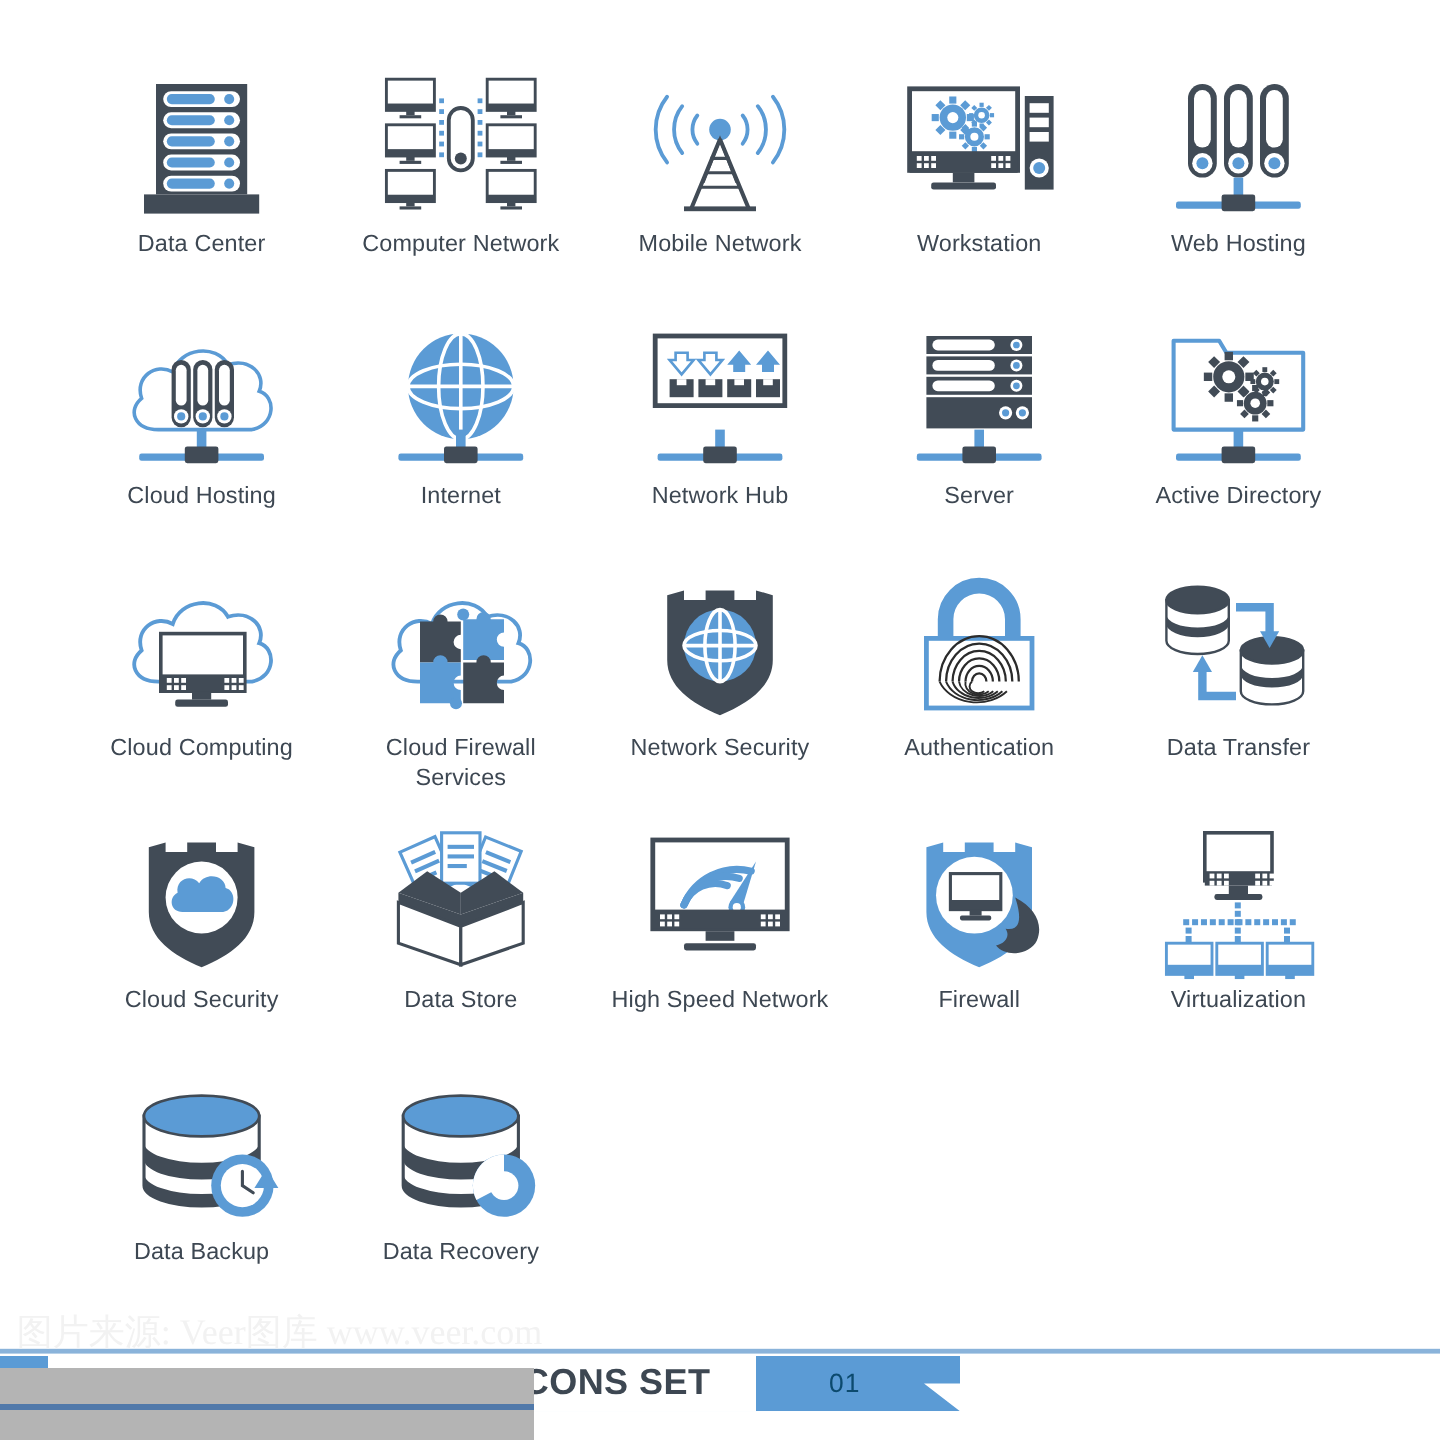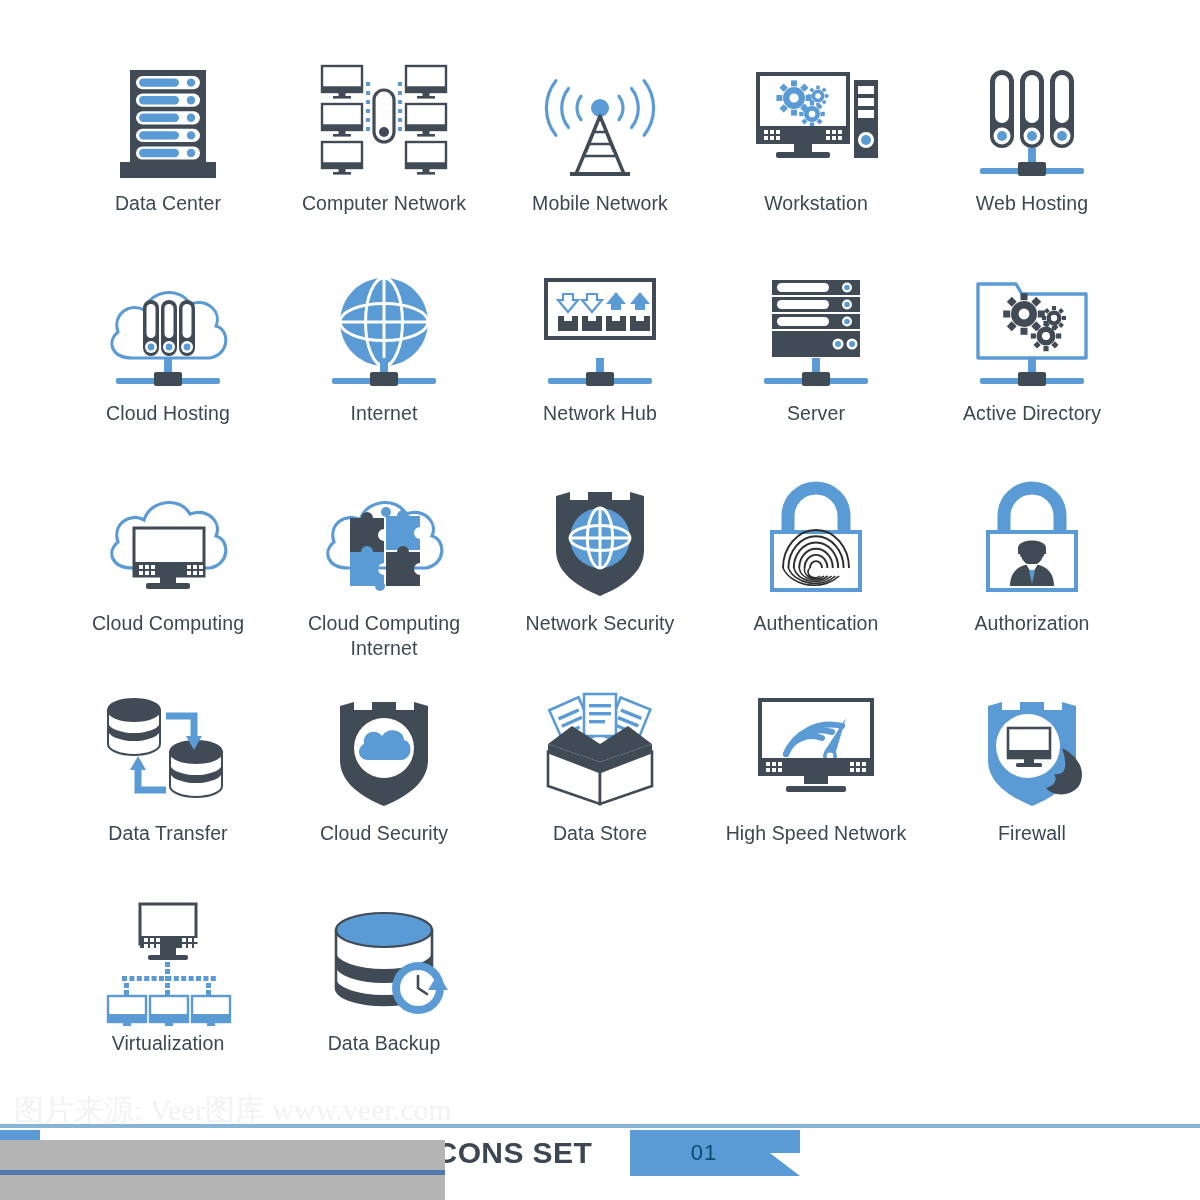--- a/index.html
+++ b/index.html
@@ -416,21 +416,21 @@
           <svg viewBox="0 0 140 130" width="140" height="130">
             <path d="M34 92 C14 92 8 76 20 66 C14 48 32 36 46 44 C52 24 82 20 92 38 C110 32 124 46 118 60 C132 64 132 88 112 92 Z" fill="#fff" stroke="#5b9bd5" stroke-width="3.2"></path>
             <path d="M36 42 L47 42 A6 6 0 1 1 59 42 L70 42 L70 53 A6 6 0 1 0 70 65 L70 76 L36 76 Z" fill="#414b56"></path>
             <path d="M72 40 L83 40 A6 6 0 1 1 95 40 L106 40 L106 51 A6 6 0 1 0 106 63 L106 74 L72 74 Z" fill="#5b9bd5"></path>
             <path d="M36 76 L47 76 A6 6 0 1 1 59 76 L70 76 L70 87 A6 6 0 1 0 70 99 L70 110 L36 110 Z" fill="#5b9bd5"></path>
             <path d="M72 76 L83 76 A6 6 0 1 1 95 76 L106 76 L106 87 A6 6 0 1 0 106 99 L106 110 L72 110 Z" fill="#414b56"></path>
             <circle cx="72" cy="36" r="5" fill="#5b9bd5"></circle>
             <circle cx="66" cy="110" r="5" fill="#5b9bd5"></circle>
           </svg>
         </div>
-        <div class="label">Cloud Computing Internet</div>
+        <div class="label">Cloud Firewall Services</div>
       </div>
       <div class="cell">
         <div class="art">
           <svg viewBox="0 0 140 130" width="140" height="130">
             <path d="M70 16 L58 16 L58 24 L40 24 L40 16 L26 20 L26 74 C26 96 46 110 70 120 C94 110 114 96 114 74 L114 20 L100 16 L100 24 L82 24 L82 16 Z" fill="#414b56"></path>
             <circle cx="70" cy="62" r="30" fill="#5b9bd5"></circle>
             <ellipse cx="70" cy="62" rx="12.6" ry="30" fill="none" stroke="#fff" stroke-width="3"></ellipse>
             <line x1="40" y1="62" x2="100" y2="62" stroke="#fff" stroke-width="3"></line>
             <ellipse cx="70" cy="62" rx="30" ry="12.6" fill="none" stroke="#fff" stroke-width="3"></ellipse>
             <line x1="70" y1="32" x2="70" y2="92" stroke="#fff" stroke-width="3"></line>
@@ -451,36 +451,20 @@
             <path d="M 53.2 92 A 16.8 13.440000000000001 0 0 0 81.76 100" fill="none" stroke="#2b2b2b" stroke-width="1.6"></path>
             <path d="M 47.8 92 A 22.200000000000003 25.53 0 0 1 92.2 92" fill="none" stroke="#2b2b2b" stroke-width="1.9"></path>
             <path d="M 47.8 92 A 22.200000000000003 17.76 0 0 0 85.54 100" fill="none" stroke="#2b2b2b" stroke-width="1.6"></path>
             <path d="M 42.4 92 A 27.6 31.74 0 0 1 97.6 92" fill="none" stroke="#2b2b2b" stroke-width="1.9"></path>
             <path d="M 42.4 92 A 27.6 22.080000000000002 0 0 0 89.32 100" fill="none" stroke="#2b2b2b" stroke-width="1.6"></path>
             <path d="M 37 92 A 33 37.949999999999996 0 0 1 103 92" fill="none" stroke="#2b2b2b" stroke-width="1.9"></path>
             <path d="M 37 92 A 33 26.400000000000002 0 0 0 93.1 100" fill="none" stroke="#2b2b2b" stroke-width="1.6"></path>
           </svg>
         </div>
         <div class="label">Authentication</div>
-      </div>
-      <div class="cell">
-        <div class="art">
-          <svg viewBox="0 0 140 130" width="140" height="130">
-            <path d="M42 62 L42 40 A28 28 0 0 1 98 40 L98 62" fill="none" stroke="#5b9bd5" stroke-width="13"></path>
-            <rect x="26" y="56" width="88" height="58" fill="#fff" stroke="#5b9bd5" stroke-width="4"></rect>
-            <path d="M56 72 C56 62 84 62 84 72 L84 78 L56 78 Z" fill="#414b56"></path>
-            <circle cx="70" cy="78" r="11" fill="#414b56"></circle>
-            <rect x="58" y="74" width="11" height="7" rx="2.5" fill="#414b56"></rect>
-            <rect x="71" y="74" width="11" height="7" rx="2.5" fill="#414b56"></rect>
-            <path d="M48 110 C48 92 62 88 70 88 C78 88 92 92 92 110 Z" fill="#414b56"></path>
-            <path d="M64 88 L70 98 L76 88 Z" fill="#fff"></path>
-            <path d="M67 94 L73 94 L70 108 Z" fill="#5b9bd5"></path>
-          </svg>
-        </div>
-        <div class="label">Authorization</div>
       </div>
       <div class="cell">
         <div class="art">
           <svg viewBox="0 0 140 130" width="140" height="130">
             <path d="M10 24 L10 58 A26 11 0 0 0 62 58 L62 24 Z" fill="#fff" stroke="#414b56" stroke-width="2"></path>
             <path d="M10 36 A26 11 0 0 0 62 36 L62 44 A26 11 0 0 1 10 44 Z" fill="#414b56"></path>
             <ellipse cx="36" cy="24" rx="26" ry="11" fill="#414b56" stroke="#414b56" stroke-width="2"></ellipse>
             <path d="M72 66 L72 100 A26 11 0 0 0 124 100 L124 66 Z" fill="#fff" stroke="#414b56" stroke-width="2"></path>
             <path d="M72 78 A26 11 0 0 0 124 78 L124 86 A26 11 0 0 1 72 86 Z" fill="#414b56"></path>
             <ellipse cx="98" cy="66" rx="26" ry="11" fill="#414b56" stroke="#414b56" stroke-width="2"></ellipse>
@@ -637,20 +621,34 @@
             <path d="M22 82 A48 17 0 0 0 118 82 L118 92 A48 17 0 0 1 22 92 Z" fill="#414b56"></path>
             <ellipse cx="70" cy="34" rx="48" ry="17" fill="#5b9bd5" stroke="#414b56" stroke-width="2.2"></ellipse>
             <circle cx="104" cy="92" r="26" fill="#5b9bd5"></circle>
             <circle cx="104" cy="92" r="18" fill="#fff"></circle>
             <path d="M104 80 L104 92 L113 98" fill="none" stroke="#414b56" stroke-width="2.6" stroke-linecap="round"></path>
             <path d="M124 78 L134 94 L114 94 Z" fill="#5b9bd5"></path>
           </svg>
         </div>
         <div class="label">Data Backup</div>
       </div>
+      <div class="cell">
+        <div class="art">
+          <svg viewBox="0 0 140 130" width="140" height="130">
+            <path d="M22 34 L22 92 A48 17 0 0 0 118 92 L118 34 Z" fill="#fff" stroke="#414b56" stroke-width="2.6"></path>
+            <path d="M22 56 A48 17 0 0 0 118 56 L118 70 A48 17 0 0 1 22 70 Z" fill="#414b56"></path>
+            <path d="M22 82 A48 17 0 0 0 118 82 L118 92 A48 17 0 0 1 22 92 Z" fill="#414b56"></path>
+            <ellipse cx="70" cy="34" rx="48" ry="17" fill="#5b9bd5" stroke="#414b56" stroke-width="2.2"></ellipse>
+            <circle cx="106" cy="92" r="26" fill="#5b9bd5"></circle>
+            <path d="M106 92 L106 66 A26 26 0 0 0 83 104 Z" fill="#fff"></path>
+            <circle cx="106" cy="92" r="12" fill="#fff"></circle>
+          </svg>
+        </div>
+        <div class="label">Data Recovery</div>
+      </div>
     </div>
 
   <div class="banner">
     <div class="banner-rule-top"></div>
     <div class="banner-ribbon"></div>
     <div class="banner-white"></div>
     <div class="banner-title">DATA AND NETWORKS ICONS SET</div>
     <div class="banner-num">01</div>
   </div>
 

